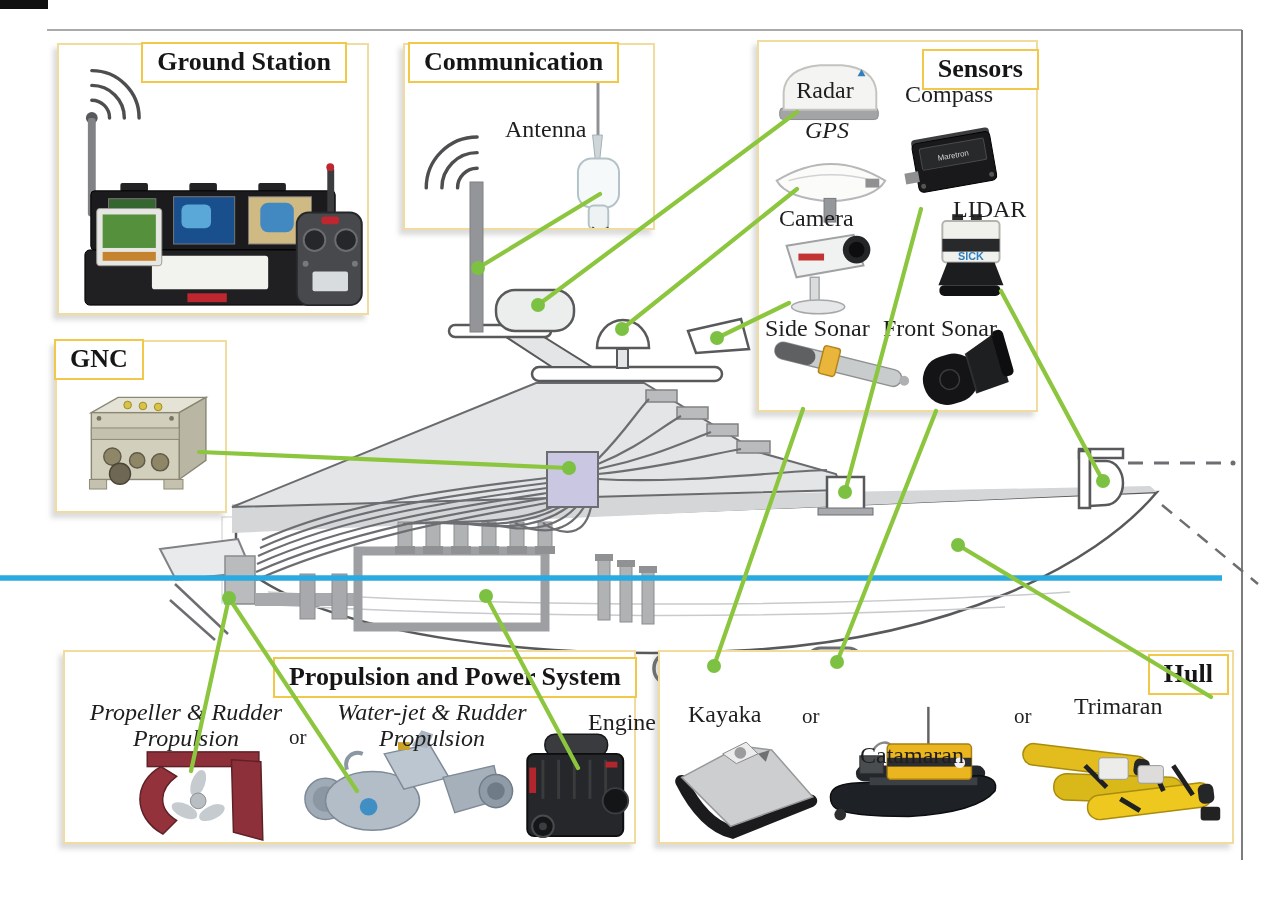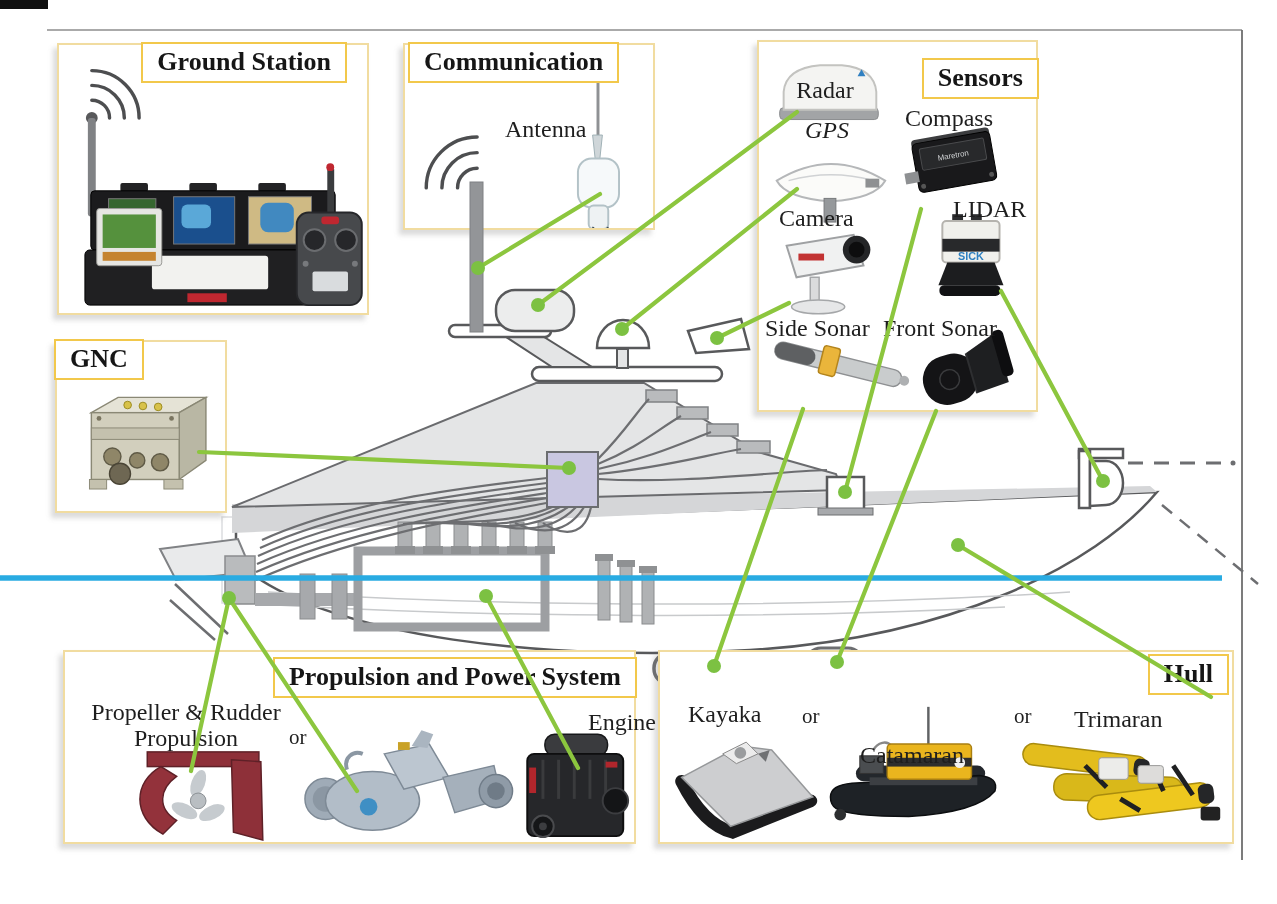--- a/index.html
+++ b/index.html
@@ -8,21 +8,21 @@
   .layer { position:absolute; left:0; top:0; width:1277px; height:904px; pointer-events:none; }
   #boat-layer { z-index:1; }
   #link-layer { z-index:3; }
   .panel { position:absolute; z-index:2; background:#fff; border:2.5px solid #F1DCA0;
            box-shadow:-4px 5px 5px rgba(110,110,110,.25); }
   .art { position:absolute; left:0; top:0; width:100%; height:100%; }
   .ptitle { position:absolute; background:#fff; border:2.5px solid #F2C84B;
             font-weight:bold; font-size:26px; line-height:1.25; color:#161616;
             padding:2px 14px; white-space:nowrap; z-index:4; }
   .lbl { position:absolute; font-size:24px; line-height:1.08; color:#1e1e1e; white-space:nowrap; z-index:4; }
-  .lbl.center { text-align:center; white-space:normal; }
+  .lbl.center { text-align:center; white-space:normal;font-style:italic; }
   .lbl.small { font-size:21px; }
 </style>
 </head>
 <body>
 
 <div class="stage">
 
   <svg id="boat-layer" class="layer" viewBox="0 0 1277 904">
 
     <rect x="0" y="0" width="48" height="9" fill="#101010"></rect>
@@ -247,24 +247,24 @@
         <circle cx="147" cy="326.5" r="5" fill="#aeb0b2"></circle>
       </g>
       <g transform="rotate(-16 210 338)">
         <rect x="166" y="312" width="56" height="50" rx="24" fill="#141416"></rect>
         <path d="M216,316 L250,304 L250,356 L216,358 Z" fill="#1e1f21"></path>
         <rect x="246" y="302" width="12" height="48" rx="5" fill="#0e0e10"></rect>
         <line x1="216" y1="316" x2="216" y2="358" stroke="#2e2f31" stroke-width="2"></line>
         <circle cx="193" cy="337" r="10" fill="none" stroke="#3a3b3d" stroke-width="1.5"></circle>
       </g>
     </svg>
-    <div class="ptitle" style="top:16px;right:-3px;">Sensors</div>
+    <div class="ptitle" style="top:7px;right:-3px;">Sensors</div>
     <div class="lbl" style="left:16px;top:36px;width:100px;text-align:center;">Radar</div>
     <div class="lbl" style="left:46px;top:76px;font-style:italic;">GPS</div>
-    <div class="lbl" style="left:146px;top:64px;text-align:right;">Compass</div>
+    <div class="lbl" style="left:146px;top:40px;text-align:right;">Compass</div>
     <div class="lbl" style="left:20px;top:164px;">Camera</div>
     <div class="lbl" style="left:194px;top:155px;">LIDAR</div>
     <div class="lbl" style="left:6px;top:274px;">Side Sonar</div>
     <div class="lbl" style="left:124px;top:274px;">Front Sonar</div>
   </div>
 
   <div class="panel" id="box-gnc" style="left:55px;top:340px;width:172px;height:173px;">
     <svg class="art" viewBox="0 0 176 173">
       <polygon points="36,72 64,56 156,56 128,72" fill="#e5e3d6" stroke="#8a8875" stroke-width="1.5"></polygon>
       <polygon points="128,72 156,56 156,122 128,142" fill="#b9b7a4" stroke="#8a8875" stroke-width="1.5"></polygon>
@@ -322,20 +322,21 @@
         <rect x="470" y="118" width="7" height="26" fill="#b1262c"></rect>
           <rect x="548" y="112" width="12" height="6" fill="#b1262c"></rect>
         <circle cx="484" cy="178" r="11" fill="#151618" stroke="#4a4b4e" stroke-width="2"></circle>
           <circle cx="484" cy="178" r="4" fill="#3c3d40"></circle>
         <circle cx="558" cy="152" r="13" fill="#141517" stroke="#3c3d40" stroke-width="2"></circle>
       </g>
     </svg>
     <div class="ptitle" style="top:5px;right:-3px;">Propulsion and Power System</div>
     <div class="lbl center" style="left:12px;top:48px;width:218px;">Propeller &amp; Rudder Propulsion</div>
     <div class="lbl small" style="left:224px;top:74px;">or</div>
+    <div class="lbl center" style="left:262px;top:48px;width:210px;">Water-jet &amp; Rudder Propulsion</div>
     <div class="lbl" style="left:523px;top:58px;">Engine</div>
   </div>
 
   <div class="panel" id="box-hull" style="left:658px;top:650px;width:576px;height:194px;">
     <svg class="art" viewBox="0 0 576 194">
       <g>
         <path d="M18,132 Q40,176 70,184 L150,152" fill="none" stroke="#1b1b1d" stroke-width="13" stroke-linecap="round"></path>
         <polygon points="18,128 78,96 110,100 152,148 68,178" fill="#cdced0" stroke="#96989a" stroke-width="1.5"></polygon>
         <polygon points="60,104 84,92 96,104 74,114" fill="#ececec" stroke="#888"></polygon>
         <circle cx="78" cy="103" r="6" fill="#9a9c9e"></circle>
@@ -369,21 +370,21 @@
         <rect x="444" y="108" width="30" height="22" rx="3" fill="#ececea" stroke="#9a9a98"></rect>
         <rect x="484" y="116" width="26" height="18" rx="3" fill="#dddcda" stroke="#9a9a98"></rect>
         <rect x="548" y="158" width="20" height="14" rx="3" fill="#222"></rect>
       </g>
     </svg>
     <div class="ptitle" style="top:2px;right:3px;">Hull</div>
     <div class="lbl" style="left:28px;top:50px;">Kayaka</div>
     <div class="lbl small" style="left:142px;top:53px;">or</div>
     <div class="lbl" style="left:200px;top:50px;margin-top:41px;">Catamaran</div>
     <div class="lbl small" style="left:354px;top:53px;">or</div>
-    <div class="lbl" style="left:414px;top:55px;text-align:center;">Trimaran</div>
+    <div class="lbl" style="left:414px;top:42px;text-align:center;">Trimaran</div>
   </div>
 
   <svg id="link-layer" class="layer" viewBox="0 0 1277 904">
     <rect x="470" y="182" width="13" height="150" fill="#939598" stroke="#7e8083"></rect>
     <g stroke="#8CC63E" stroke-width="4.2" stroke-linecap="round">
       <g>
           <line x1="600" y1="194" x2="478" y2="268"></line>
         </g>
       <g>
           <line x1="797" y1="112" x2="538" y2="305"></line>

